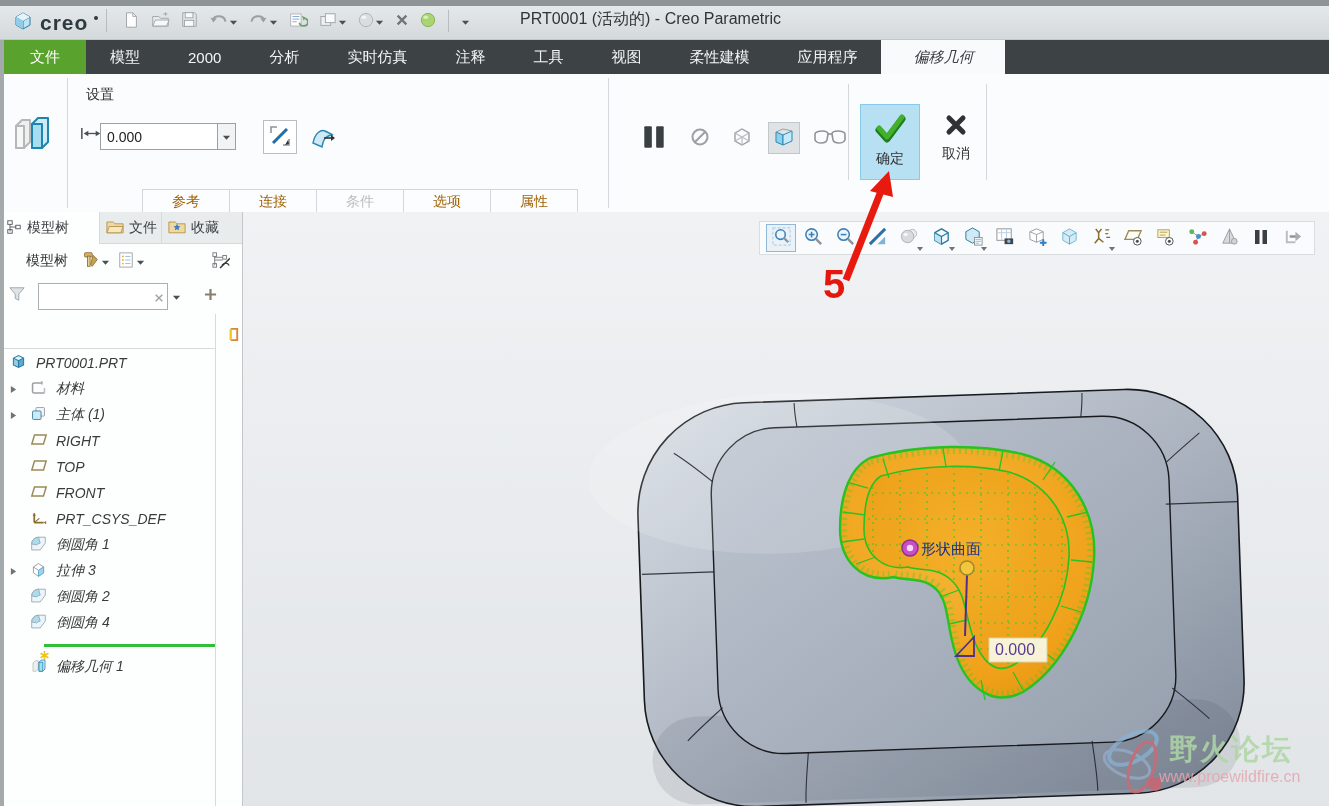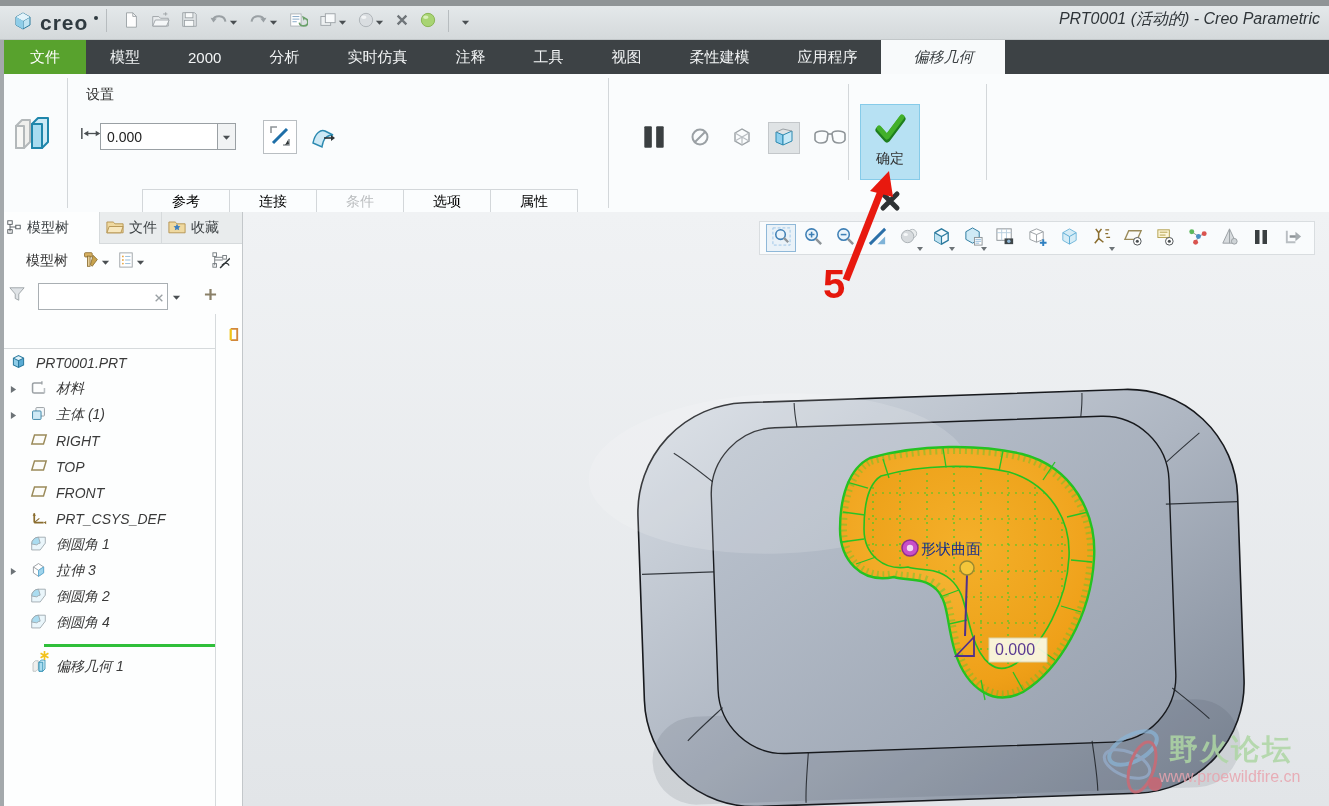--- a/index.html
+++ b/index.html
@@ -10,22 +10,22 @@
   .titlebar{position:absolute;left:0;top:0;width:1329px;height:40px;
     background:linear-gradient(#e7ebed,#d4d9db);border-bottom:1px solid #c2c7c9;}
   .title-strip{position:absolute;left:0;top:0;width:100%;height:6px;background:#8f9496;}
   .logo{position:absolute;left:12px;top:10px;display:flex;align-items:center;gap:6px;}
   .logo-text{font-size:21px;font-weight:bold;color:#2f3a40;letter-spacing:1px;}
   .logo-dot{width:4px;height:4px;border-radius:50%;background:#2f3a40;margin-top:-10px;}
   .qat{position:absolute;left:118px;top:8px;display:flex;align-items:center;gap:3px;height:26px;}
   .qat-lsep{position:absolute;left:106px;top:9px;width:1px;height:23px;background:#b7bcbf;}
   .qbtn{display:flex;align-items:center;gap:1px;border:0;background:transparent;padding:3px 4px;cursor:default;}
   .qsep{width:1px;height:22px;background:#b7bcbf;margin:0 5px;}
-  .win-title{position:absolute;left:520px;top:9px;width:800px;text-align:right;
-    font-size:16px;color:#2f3539;font-style:italic;}
+  .win-title{position:absolute;left:520px;top:9px;width:800px;text-align:left;
+    font-size:16px;color:#2f3539;}
 
   
   .tabbar{position:absolute;left:0;top:40px;width:1329px;height:34px;background:#3d4245;
     display:flex;align-items:stretch;padding-left:4px;}
   .rtab{display:flex;align-items:center;padding:0 24px;font-size:15px;color:#f2f4f5;cursor:default;}
   .rtab.file{background:#58a22d;color:#fff;padding:0 26px;}
   .rtab.active{background:#f8fafb;color:#3a3f42;font-style:italic;padding:0 32px;}
 
   
   .ribbon{position:absolute;left:0;top:74px;width:1329px;height:142px;background:#fafcfd;
@@ -39,26 +39,26 @@
     padding:0 6px;background:#fff;}
   .val-caret{width:18px;height:27px;border:1px solid #9aa0a4;border-left:0;background:#f1f3f4;
     display:flex;align-items:center;justify-content:center;}
   .flip-btn{position:absolute;left:263px;top:46px;width:34px;height:34px;border:1px solid #b9bec2;
     background:#fff;display:flex;align-items:center;justify-content:center;}
   .surf-btn{position:absolute;left:303px;top:50px;background:transparent;border:0;}
   .pv-row{position:absolute;left:634px;top:48px;display:flex;align-items:center;gap:10px;}
   .pvbtn{border:0;background:transparent;display:flex;align-items:center;justify-content:center;
     width:32px;height:32px;}
   .pvbtn.pressed{background:#dfe3e5;border:1px solid #c3c7ca;}
-  .okcancel{position:absolute;left:860px;top:30px;display:flex;flex-direction:column;}
+  .okcancel{position:absolute;left:860px;top:30px;display:flex;gap:6px;}
   .big-btn{width:60px;height:76px;border:0;background:transparent;display:flex;flex-direction:column;
     align-items:center;justify-content:flex-start;padding-top:8px;gap:4px;font-size:14px;color:#333;}
   .big-btn.ok{background:#b7e1f3;border:1px solid #86cbe9;}
   .panel-tabs{position:absolute;left:143px;bottom:1px;display:flex;}
-  .ptab{width:88px;height:25px;line-height:23px;text-align:center;font-size:14px;color:#000000;
+  .ptab{width:88px;height:25px;line-height:23px;text-align:center;font-size:14px;color:#a16207;
     background:#fbfdfe;border:1px solid #d3d7da;border-bottom:0;margin-left:-1px;cursor:default;}
   .ptab.disabled{color:#b9bcbe;}
 
   
   .main{position:absolute;left:0;top:212px;width:1329px;height:594px;}
   .left-strip{position:absolute;left:0;top:40px;width:4px;height:766px;background:#a4a9ac;z-index:40;}
 
   
   .navigator{position:absolute;left:0;top:0;width:243px;height:594px;background:#fdfefe;
     border-right:1px solid #c3c7ca;}

